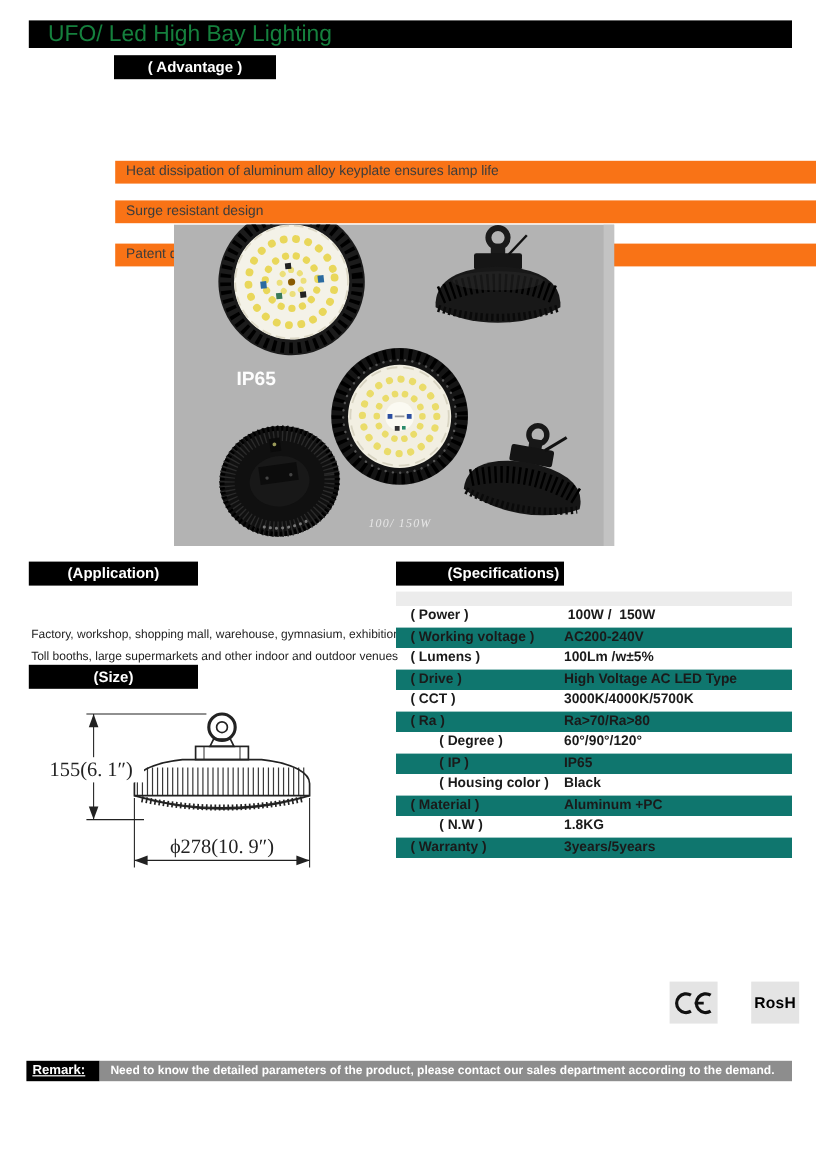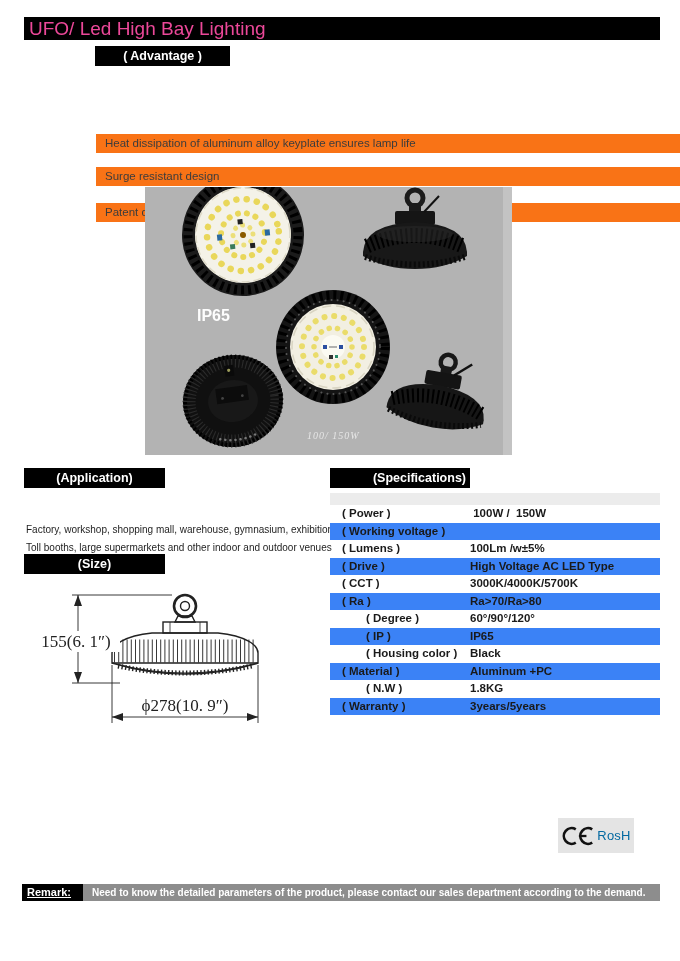--- a/index.html
+++ b/index.html
@@ -1,20 +1,20 @@
 <!DOCTYPE html>
 <html><head>
 <meta charset="utf-8">
 <style>
   * { margin: 0; padding: 0; box-sizing: border-box; }
   body { background: #fff; font-family: "Liberation Sans", sans-serif; }
   .page { position: relative; width: 680px; height: 961px; background: #fff; overflow: hidden; }
 
   .title-bar { position: absolute; left: 24px; top: 17px; width: 636px; height: 23px;
-    background: #000; color: #ec4899; font-size: 19px; line-height: 23px; padding-left: 5px;
+    background: #000; color: #15803d; font-size: 19px; line-height: 23px; padding-left: 16px;
     white-space: nowrap; }
 
   .badge { position: absolute; background: #000; color: #fff; font-weight: bold;
     font-size: 12.5px; height: 20px; line-height: 20px; text-align: center; }
   .badge-advantage { left: 95px; top: 46px; width: 135px; }
   .badge-application { left: 24px; top: 468px; width: 141px; }
   .badge-specifications { left: 330px; top: 468px; width: 140px; text-align: right; padding-right: 4px; }
   .badge-size { left: 24px; top: 554px; width: 141px; }
 
   .adv-bar { position: absolute; left: 96px; width: 664px; height: 19px; background: #f97316;
@@ -25,29 +25,29 @@
 
   .app-line { position: absolute; left: 26px; width: 320px; font-size: 10px; color: #1e1e1e;
     white-space: nowrap; }
   .app-line-1 { top: 524px; } .app-line-2 { top: 542px; }
 
   .size-drawing { position: absolute; left: 20px; top: 585px; width: 310px; height: 145px; }
 
   .spec-table { position: absolute; left: 330px; top: 493px; width: 330px; font-weight: bold; }
   .spec-head-row { height: 12px; background: #ececec; }
   .spec-row { display: flex; height: 17.5px; font-size: 11.5px; line-height: 17.5px; color: #1a1a1a; }
-  .spec-row.alt { background: #3b82f6; }
+  .spec-row.alt { background: #0f766e; }
   .spec-label { width: 140px; padding-left: 12px; white-space: pre; }
   .spec-row.indent .spec-label { padding-left: 36px; }
   .spec-value { flex: 1; white-space: pre; }
 
   .cert-box { position: absolute; top: 818px; width: 40px; height: 35px; background: #e4e4e4;
     display: flex; align-items: center; justify-content: center; }
   .ce-box { left: 558px; }
-  .rosh-box { left: 594px; font-weight: normal; font-size: 13px; color: #0369a1; letter-spacing: 0.2px; }
+  .rosh-box { left: 626px; font-weight: bold; font-size: 13px; color: #000000; letter-spacing: 0.2px; }
 
   .remark-label { position: absolute; left: 22px; top: 884px; width: 61px; height: 17px;
     background: #000; color: #fff; font-weight: bold; font-size: 11px; line-height: 17px;
     padding-left: 5px; text-decoration: underline; }
   .remark-text { position: absolute; left: 83px; top: 884px; width: 577px; height: 17px;
     background: #8d8d8d; color: #fff; font-weight: bold; font-size: 10px; line-height: 17px;
     padding-left: 9px; white-space: nowrap; }
 </style>
 </head>
 <body>
@@ -178,20 +178,21 @@
   </svg>
 
   <div class="spec-table">
     <div class="spec-head-row"></div>
     <div class="spec-row">
       <div class="spec-label">( Power )</div>
       <div class="spec-value"> 100W /  150W</div>
     </div>
     <div class="spec-row alt">
       <div class="spec-label">( Working voltage )</div>
+      <div class="spec-value">AC200-240V</div>
     </div>
     <div class="spec-row">
       <div class="spec-label">( Lumens )</div>
       <div class="spec-value">100Lm /w±5%</div>
     </div>
     <div class="spec-row alt">
       <div class="spec-label">( Drive )</div>
       <div class="spec-value">High Voltage AC LED Type</div>
     </div>
     <div class="spec-row">

